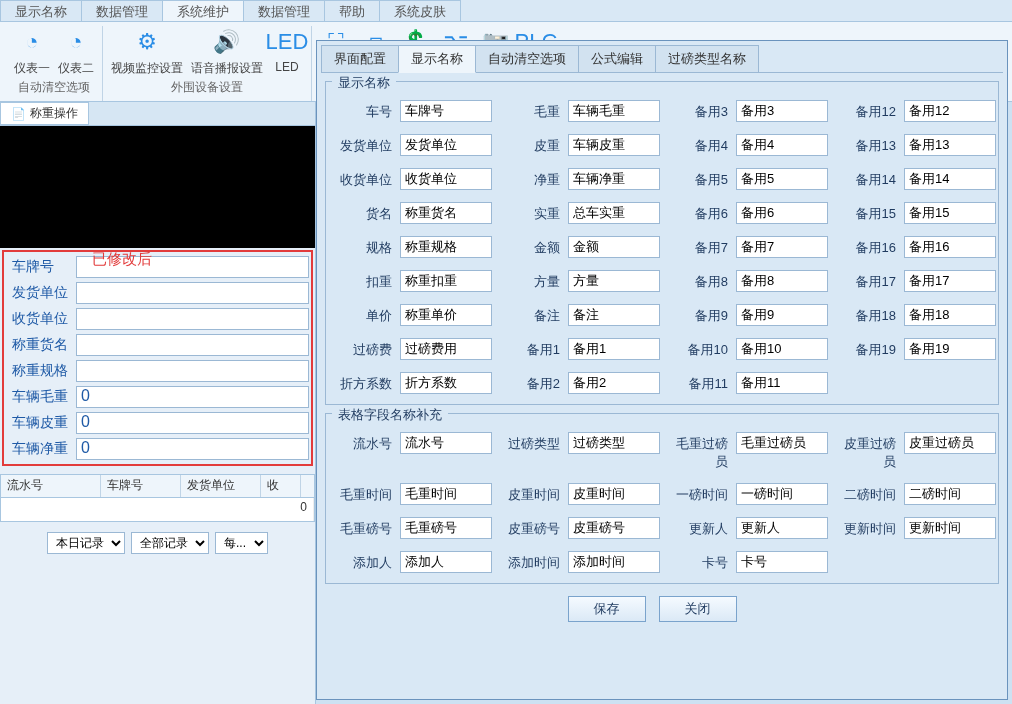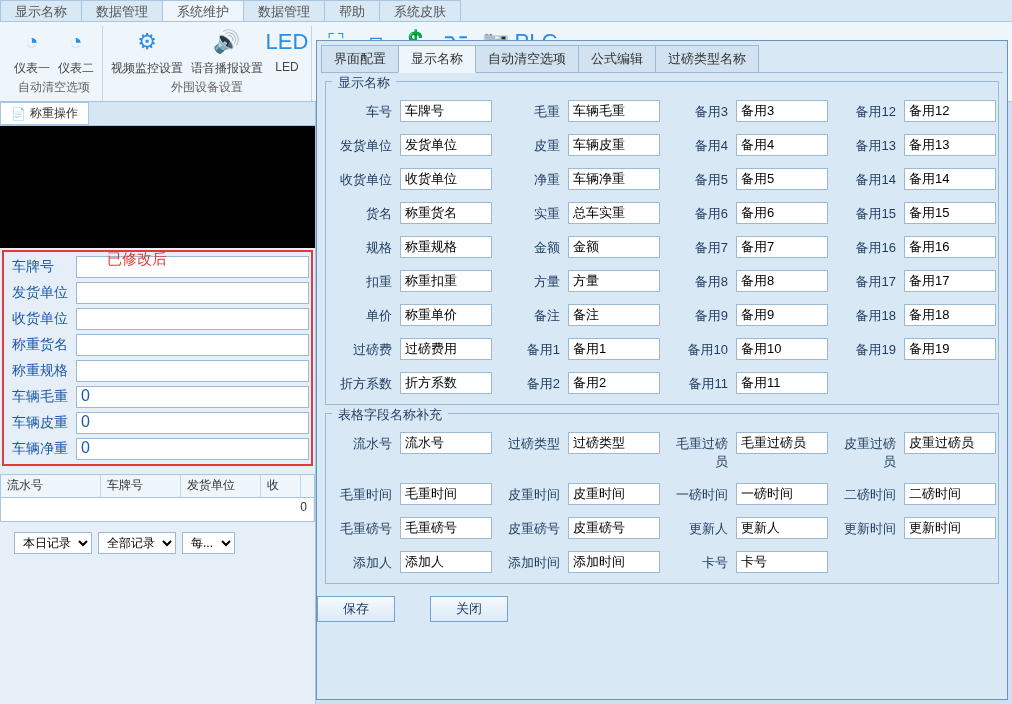--- a/index.html
+++ b/index.html
@@ -34,38 +34,38 @@
 .field-row .flabel { width: 70px; color: #1f5aa6; padding-left: 6px; font-size: 14px; }
 .field-row .fvalue { flex: 1; border: 1px solid #9bb8d4; background: #fff; height: 22px; padding: 0 4px; color: #1f5aa6; font-size: 16px; }
 .red-note { color: #e23b3b; font-size: 15px; position: absolute; }
 
 .lower-table { margin-top: 6px; }
 .lower-table .th-row { display: flex; background: #eef5fb; border: 1px solid #a8c6e0; height: 24px; }
 .lower-table .th { border-right: 1px solid #c0d4e6; padding: 2px 6px; font-size: 12px; color: #333; }
 .lower-table .body-row { display: flex; background: #fff; border: 1px solid #a8c6e0; border-top: none; height: 24px; }
 .lower-table .td { border-right: 1px solid #eee; padding: 2px 6px; font-size: 12px; text-align: right; flex: 1; }
 
-.filter-row { display: flex; gap: 6px; margin: 10px 14px; }
+.filter-row { display: flex; gap: 6px; margin: 10px 14px; justify-content: center; }
 .filter-row select { border: 1px solid #9bb8d4; background: #fff; height: 22px; font-size: 12px; padding: 0 4px; }
 
 
 .dialog { position: absolute; left: 316px; top: 40px; right: 4px; bottom: 4px; background: #d9e8f5; border: 1px solid #6a93bd; }
 .dialog-title { display: flex; justify-content: space-between; align-items: center; padding: 4px 10px 2px 10px; font-size: 13px; color: #1f3a5f; }
 .dialog-close { cursor: pointer; color: #555; font-size: 14px; }
 .dialog-tabs { display: flex; border-bottom: 1px solid #9bb8d4; margin: 4px 4px 0 4px; }
 .dialog-tabs .dtab { padding: 4px 12px; border: 1px solid #9bb8d4; border-bottom: none; background: #d2e2f0; margin-right: -1px; font-size: 13px; cursor: pointer; }
 .dialog-tabs .dtab.active { background: #eef5fb; border-bottom: 1px solid #eef5fb; margin-bottom: -1px; }
 
 .groupbox { border: 1px solid #9bb8d4; margin: 8px 8px 4px 8px; padding: 8px 6px 10px 6px; }
 .groupbox-title { position: relative; top: -16px; background: #d9e8f5; display: inline-block; padding: 0 6px; font-size: 13px; color: #1f3a5f; }
 .form-grid { display: grid; grid-template-columns: repeat(4, 60px 92px); gap: 12px 8px; margin-top: -8px; }
 .form-grid .lbl { text-align: right; font-size: 13px; color: #1f3a5f; padding-top: 3px; }
 .form-grid input { border: 1px solid #9bb8d4; background: #fff; height: 22px; font-size: 13px; padding: 0 4px; width: 92px; }
 
-.dialog-buttons { display: flex; justify-content: flex-start; gap: 35px; padding: 8px 20px 10px 0; }
+.dialog-buttons { display: flex; justify-content: center; gap: 13px; padding: 8px 20px 10px 0; }
 .dialog-buttons button { width: 78px; height: 26px; border: 1px solid #7aa3cc; background: linear-gradient(#f5faff,#dbe9f6); cursor: pointer; font-size: 13px; color: #1f3a5f; }
 </style>
 </head>
 <body>
 
 <div class="top-menu" id="top-menu">
     <div class="tab">显示名称</div>
     <div class="tab">数据管理</div>
     <div class="tab active">系统维护</div>
     <div class="tab">数据管理</div>
@@ -132,21 +132,21 @@
 
   <div class="left-panel">
     <div class="tab-strip">
       <div class="tab">
         <span>📄</span>
         <span>称重操作</span>
       </div>
     </div>
     <div class="video"></div>
     <div style="position:relative">
-      <span class="red-note" style="left:107px;top:2px">已修改后</span>
+      <span class="red-note" style="left:92px;top:2px">已修改后</span>
       <div class="red-box" id="fields-box">
           <div class="field-row">
             <div class="flabel">车牌号</div>
             <div class="fvalue"></div>
           </div>
           <div class="field-row">
             <div class="flabel">发货单位</div>
             <div class="fvalue"></div>
           </div>
           <div class="field-row">

